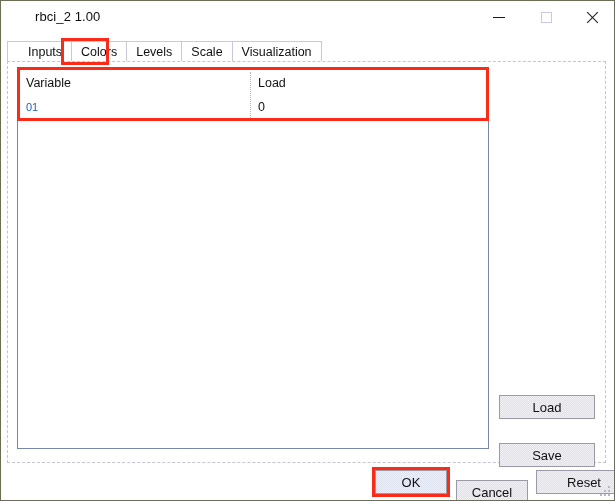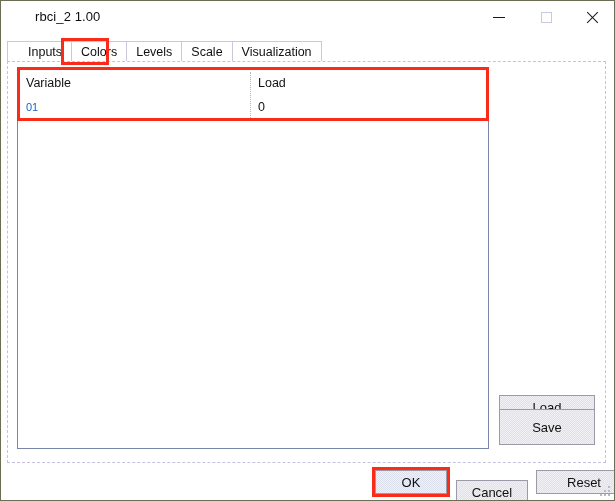--- a/index.html
+++ b/index.html
@@ -215,21 +215,21 @@
     background-size: 2px 2px;
     font-size: 13px;
     color: #101010;
     display: flex;
     align-items: center;
     justify-content: center;
     font-family: "Liberation Sans", sans-serif;
     padding: 0;
   }
   .btn-load { left: 498px; top: 394px; width: 96px; height: 24px; }
-  .btn-save { left: 498px; top: 408px; width: 96px; height: 36px; }
+  .btn-save { left: 498px; top: 442px; width: 96px; height: 24px; }
   .btn-ok     { left: 374px; top: 469px; width: 72px; height: 24px; }
   .btn-cancel { left: 455px; top: 479px; width: 72px; height: 24px; }
   .btn-reset  { left: 535px; top: 469px; width: 96px; height: 24px; }
 
   .ok-highlight {
     position: absolute;
     left: 371px;
     top: 466px;
     width: 78px;
     height: 30px;

